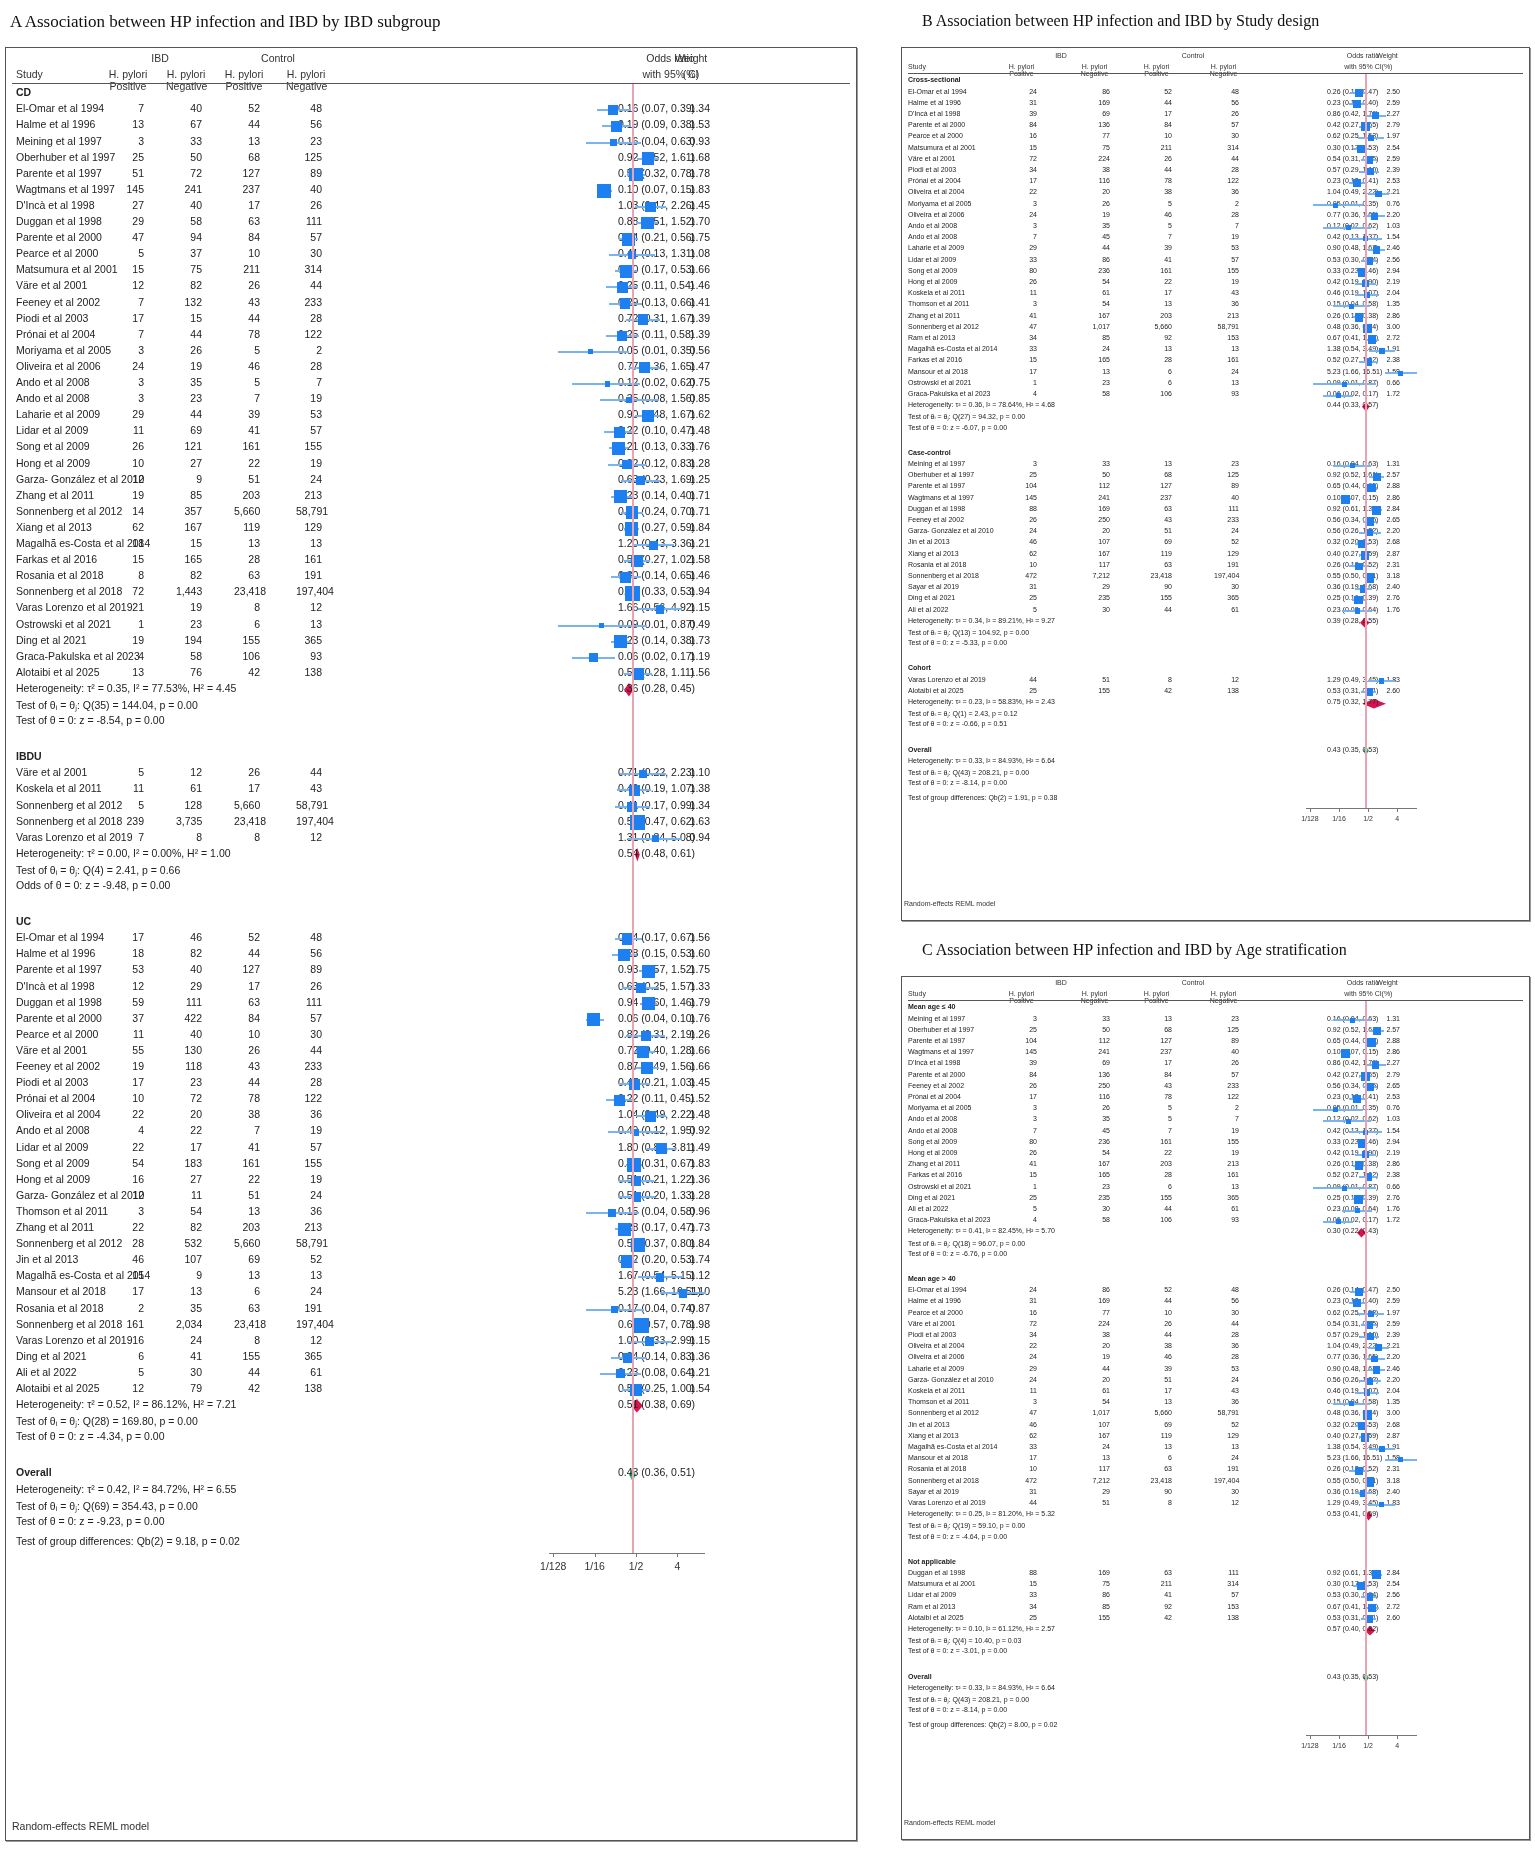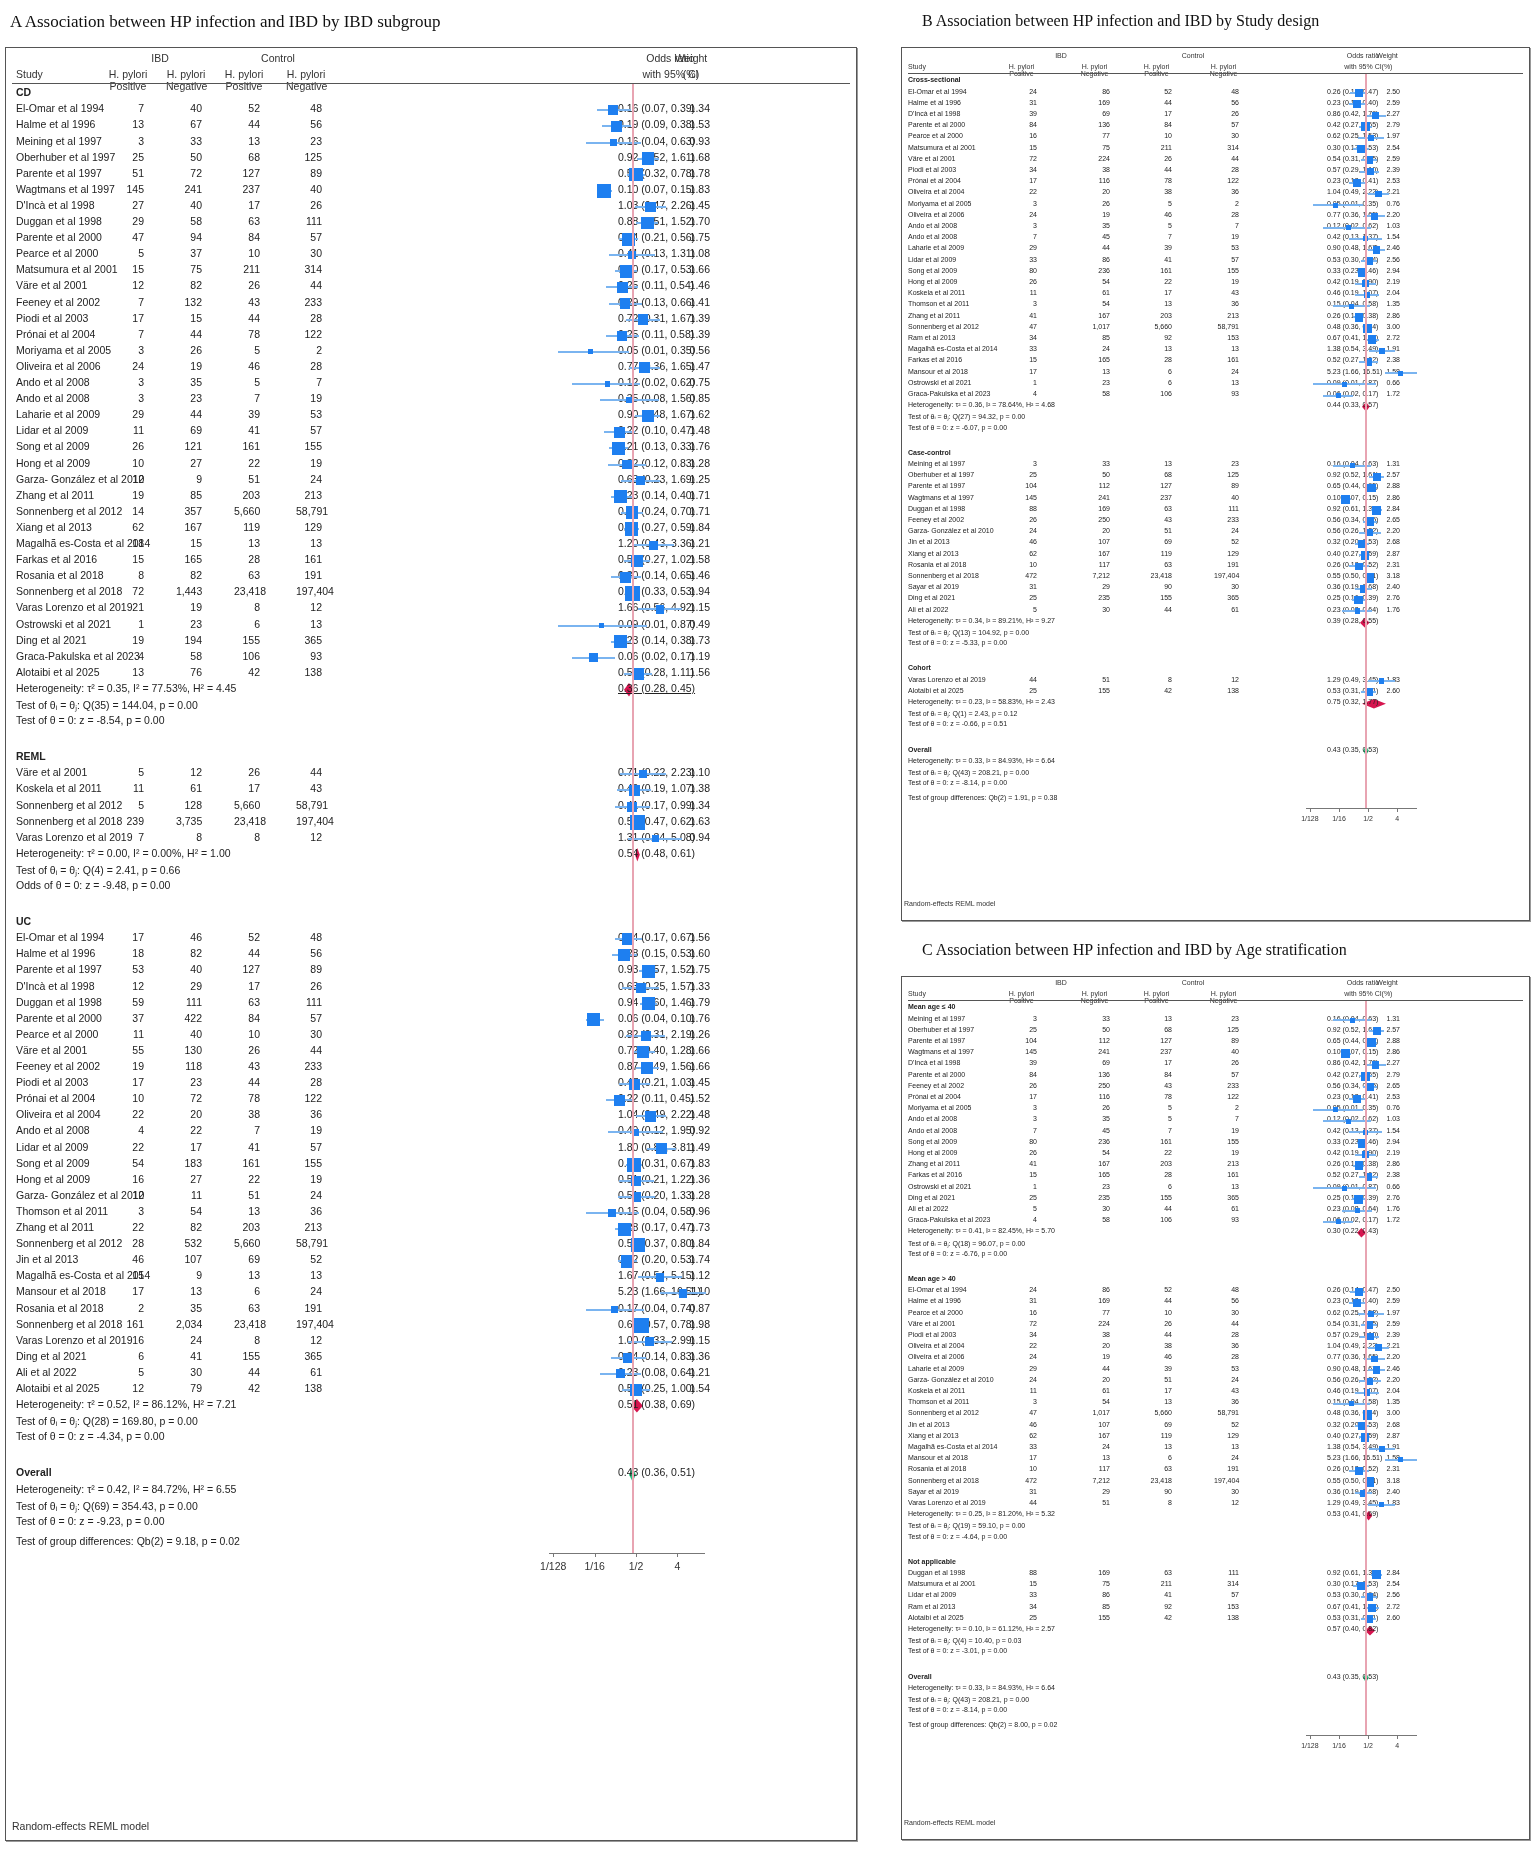--- a/index.html
+++ b/index.html
@@ -434,25 +434,25 @@
       <div class="cell num" style="left: 228px; width: 26px;">42</div>
       <div class="cell num" style="left: 290px; width: 26px;">138</div>
       <div class="cell" style="left: 612px;">0.56 (0.28,  1.11)</div>
       <div class="cell num" style="left: 672px; width: 32px;">1.56</div>
     </div>
     <div class="ci" style="left: 618.459px; top: 624.85px; width: 27.4214px; background: rgb(122, 180, 240);"></div>
     <div class="sq" style="left: 626.409px; top: 620px; width: 11.7px; height: 11.7px; background: rgb(30, 127, 240);"></div>
     <svg class="dia" width="11.446074804954605" height="15.524000000000001" style="left: 617.459px; top: 634.188px;">
       <polygon points="1,7.762000000000057 6.003467095508995,1 10.446074804954605,7.762000000000057 6.003467095508995,14.524000000000115" fill="#d6154f"></polygon>
     </svg>
-    <div class="cell" style="left: 612px; top: 633.9px; font-size: 10.5px; text-decoration: underline;">0.36 (0.28,  0.45)</div>
+    <div class="cell" style="left: 612px; top: 633.9px; font-size: 10.5px;">0.36 (0.28,  0.45)</div>
     <div class="cell" style="left: 10px; top: 633.9px; font-size: 10.5px;">Heterogeneity: τ² = 0.35, I² = 77.53%, H² = 4.45</div>
     <div class="cell" style="left: 10px; top: 650px; font-size: 10.5px;">Test of θᵢ = θⱼ: Q(35) = 144.04, p = 0.00</div>
     <div class="cell" style="left: 10px; top: 666.1px; font-size: 10.5px;">Test of θ = 0: z = -8.54, p = 0.00</div>
-    <div class="cell grp" style="left: 10px; top: 702.2px; font-size: 10.5px;">REML</div>
+    <div class="cell grp" style="left: 10px; top: 702.2px; font-size: 10.5px;">IBDU</div>
     <div class="row" style="top: 718.3px; height: 16.1px; font-size: 10.5px;">
       <div class="cell" style="left: 10px;">Väre et al 2001</div>
       <div class="cell num" style="left: 112px; width: 26px;">5</div>
       <div class="cell num" style="left: 170px; width: 26px;">12</div>
       <div class="cell num" style="left: 228px; width: 26px;">26</div>
       <div class="cell num" style="left: 290px; width: 26px;">44</div>
       <div class="cell" style="left: 612px;">0.71 (0.22,  2.23)</div>
       <div class="cell num" style="left: 672px; width: 32px;">1.10</div>
     </div>
     <div class="ci" style="left: 613.658px; top: 725.35px; width: 46.1123px; background: rgb(122, 180, 240);"></div>

